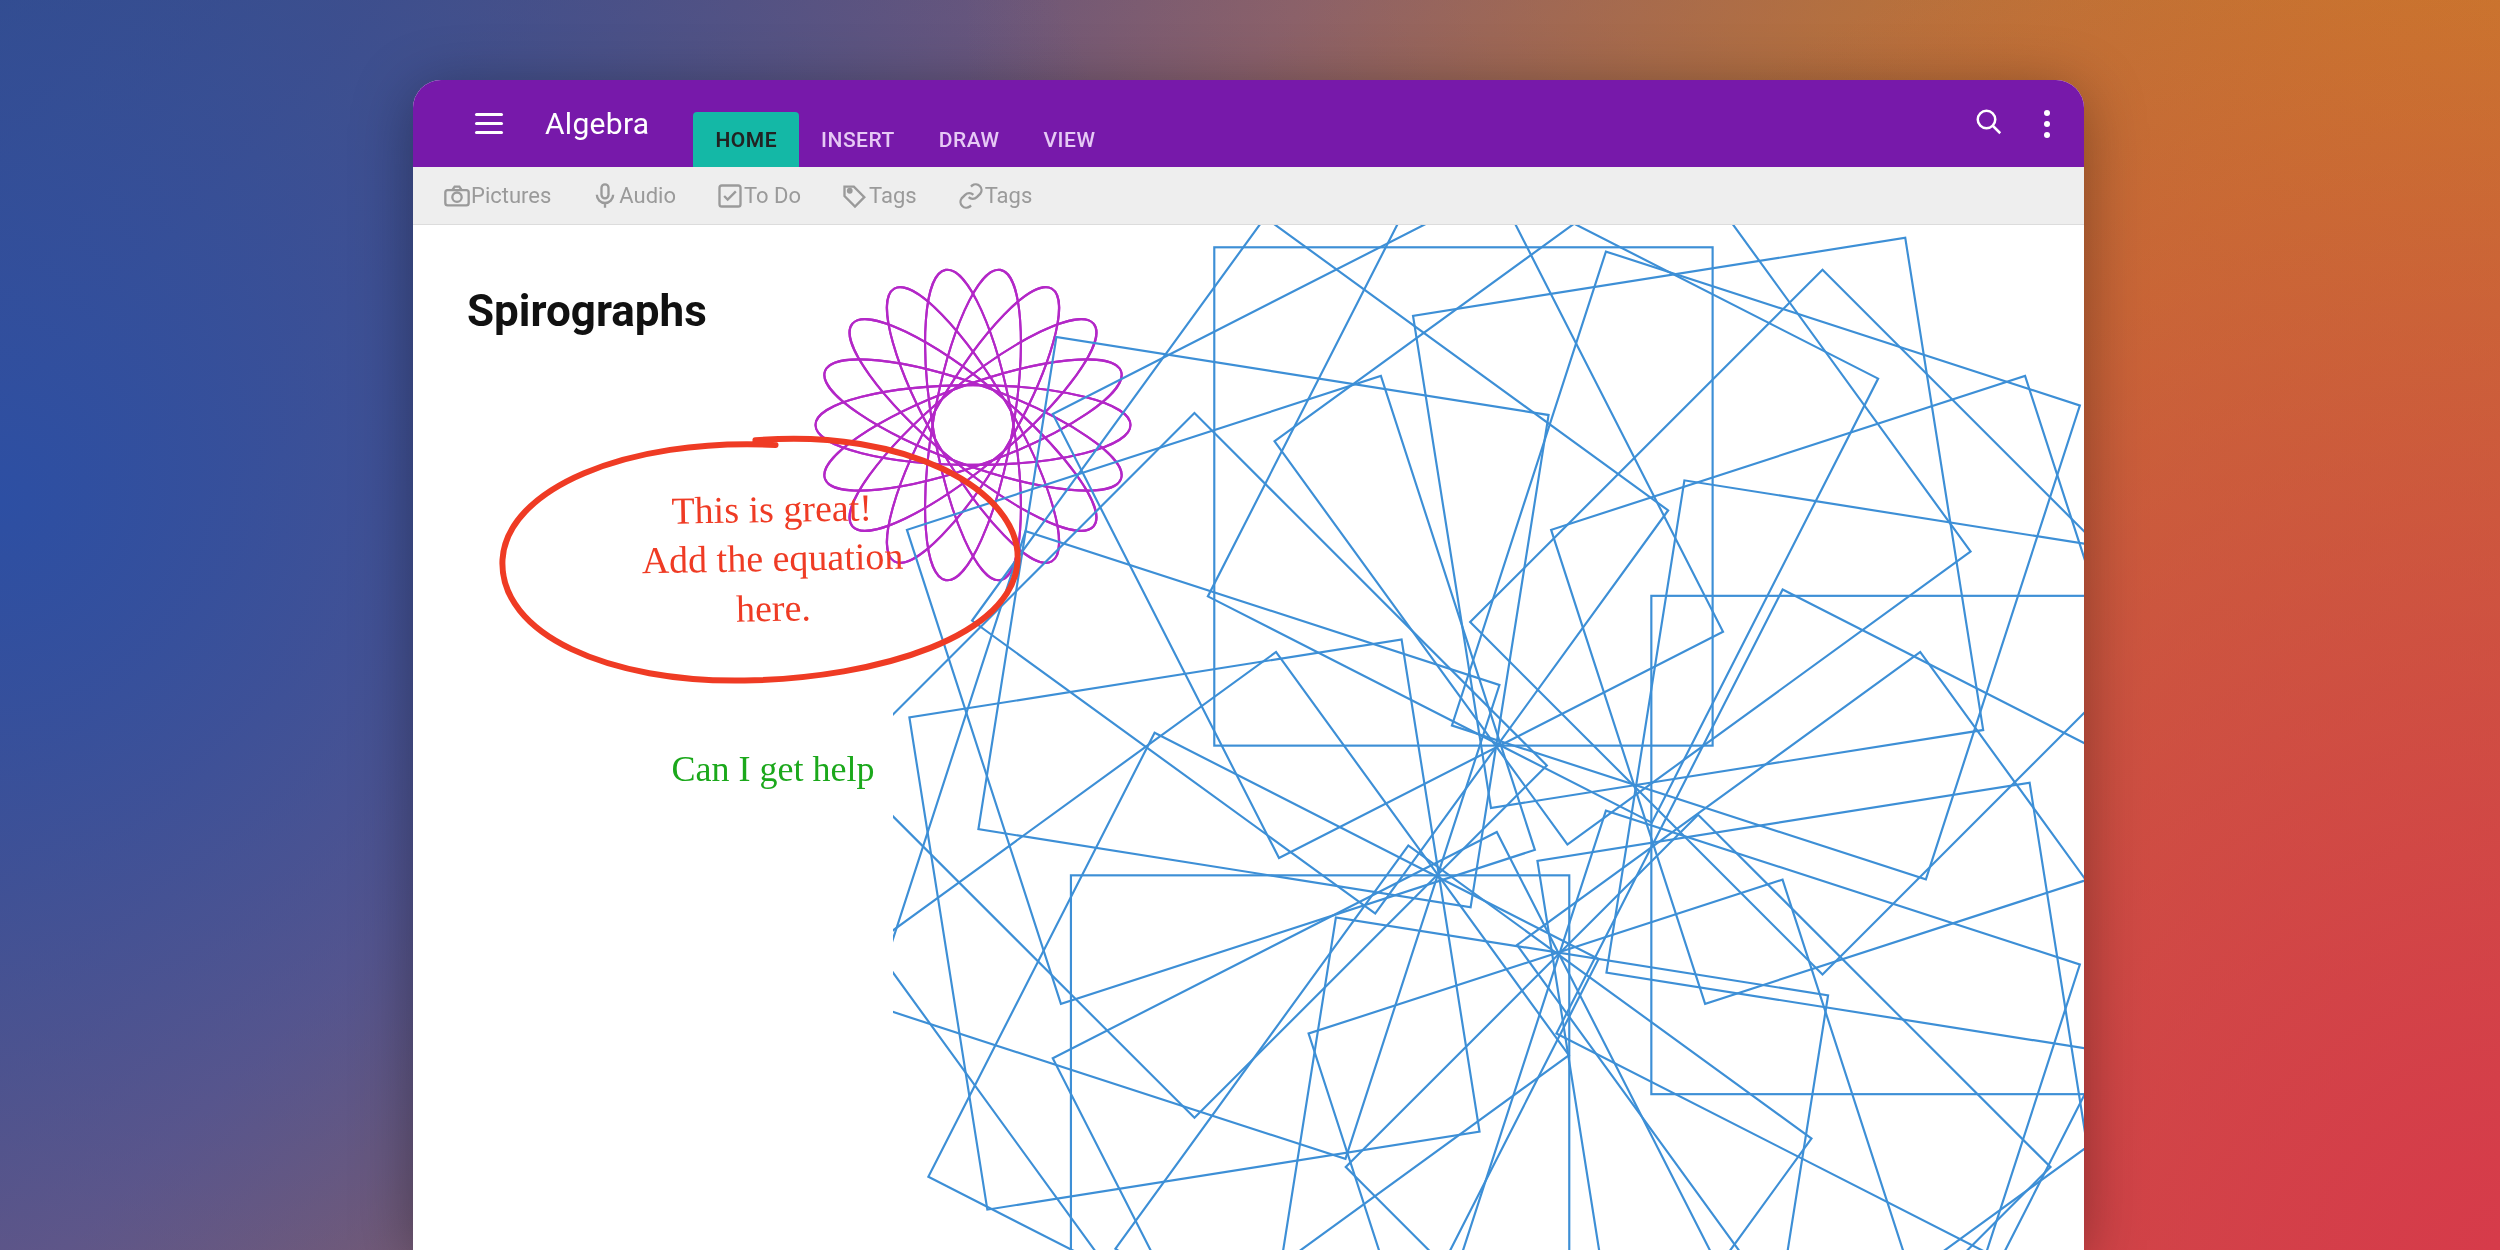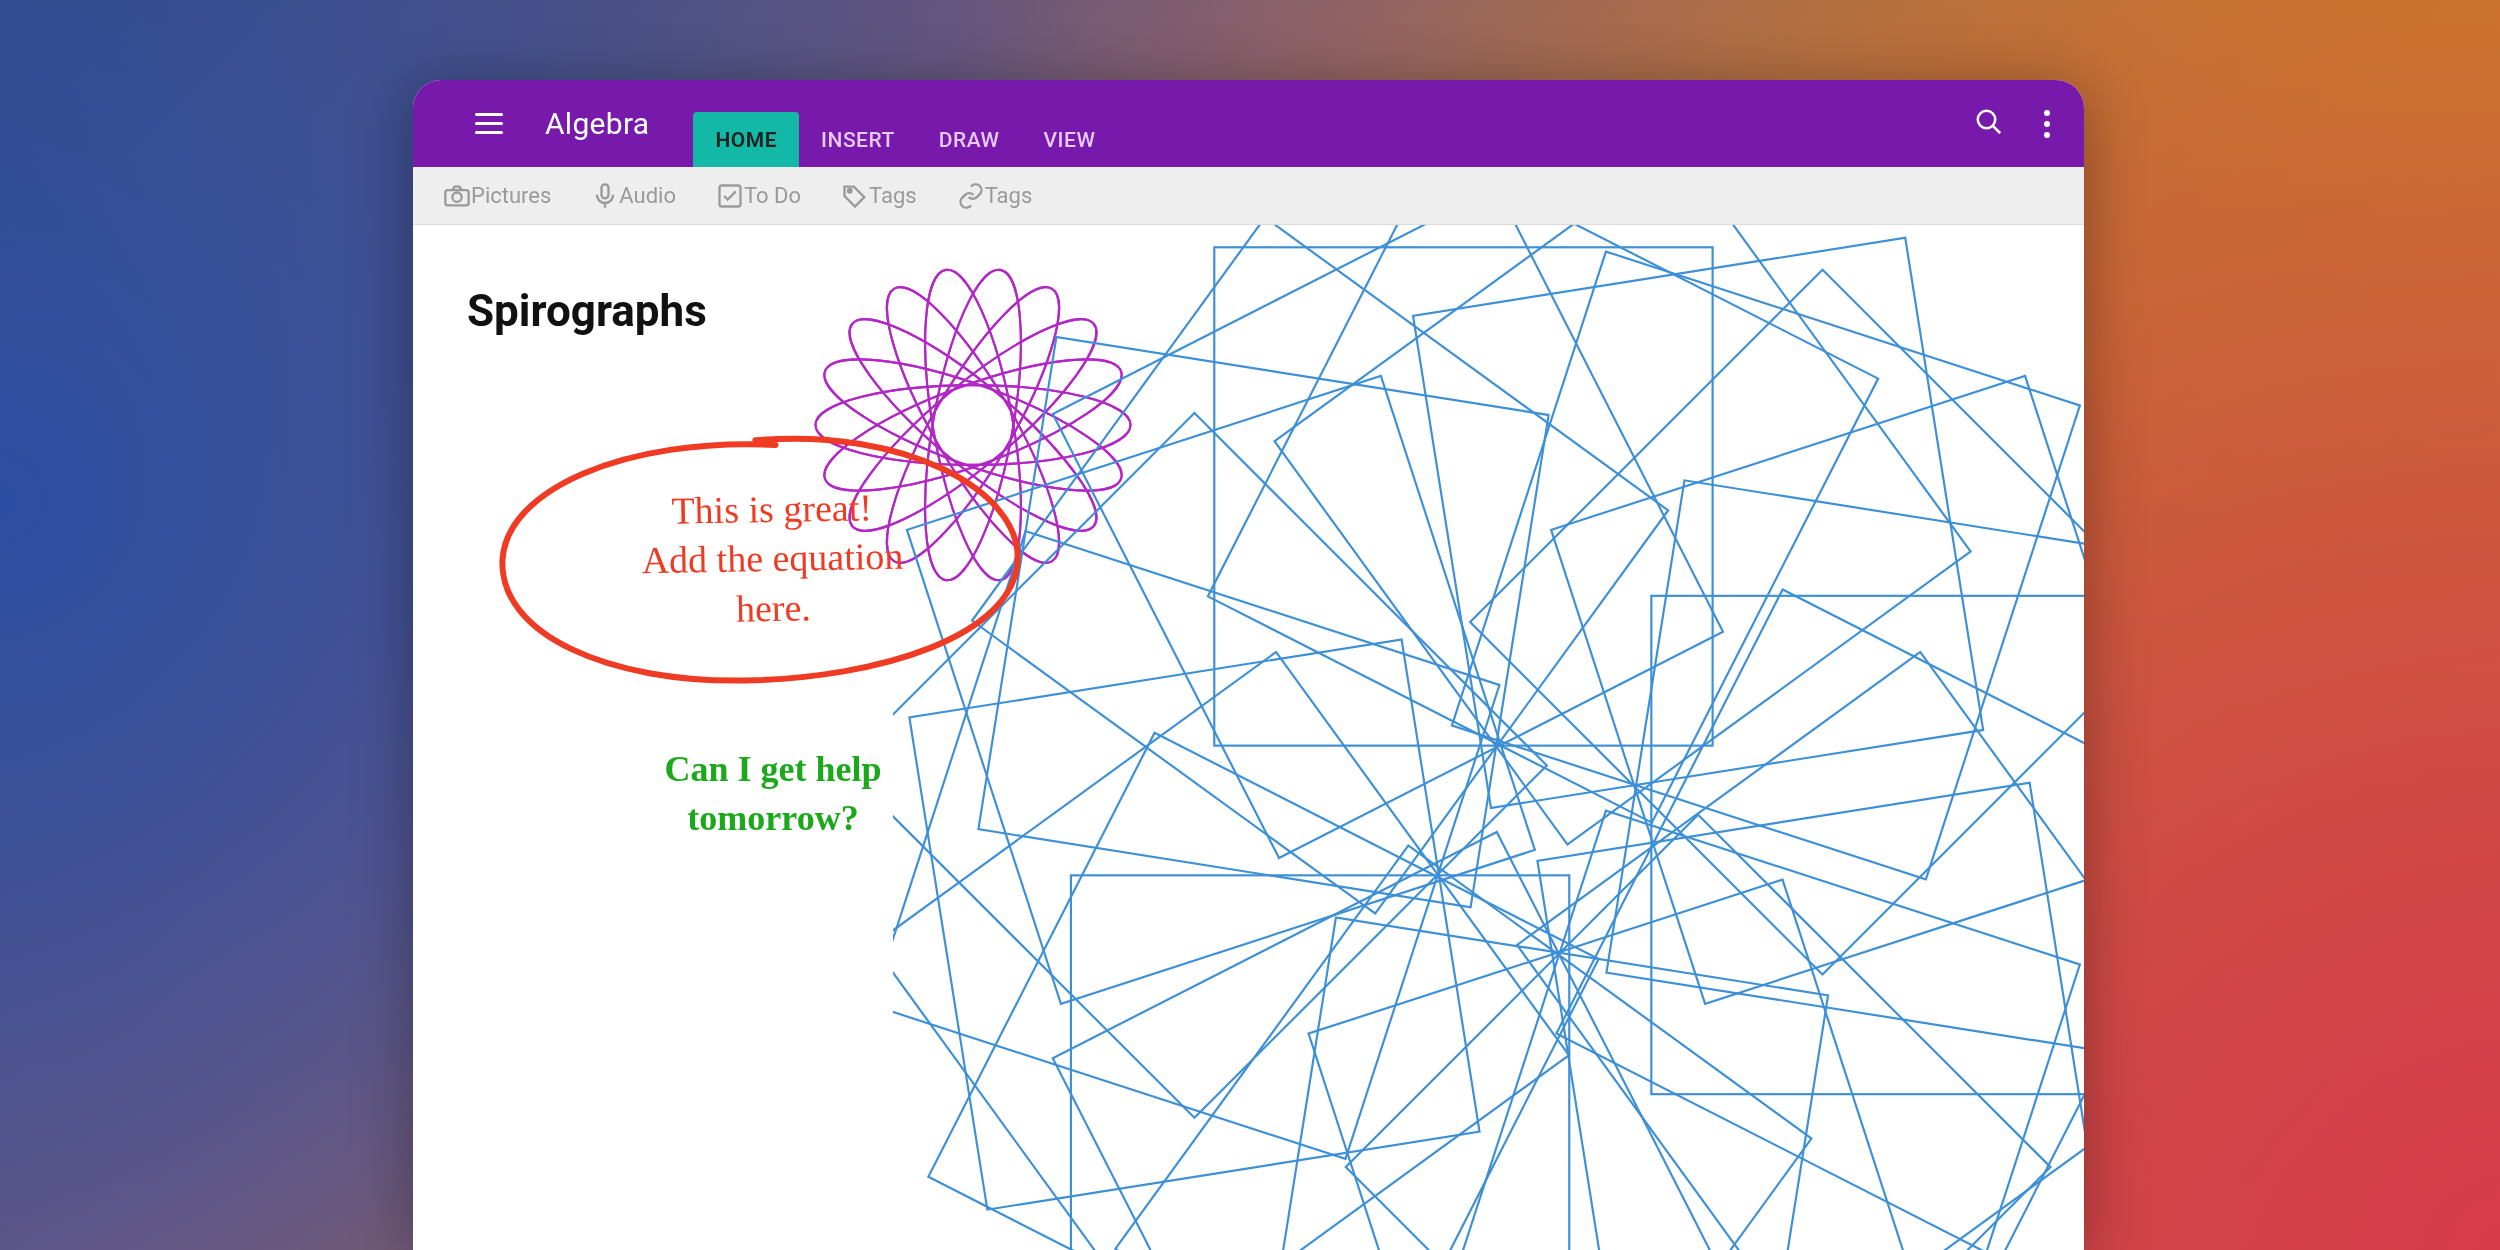--- a/index.html
+++ b/index.html
@@ -46,21 +46,21 @@
     display:flex; align-items:center; gap:40px; padding-left:30px;
     color:#9a9a9a; font-size:22px;
   }
   .rbtn { display:flex; align-items:center; gap:0; cursor:pointer;}
   .rbtn svg { width:28px; height:28px; }
   .canvas { position:relative; width:100%; height:calc(100% - 87px - 58px); background:#fff; overflow:hidden;}
   .note-title { position:absolute; left:54px; top:60px; font-size:44px; font-weight:700; color:#111;}
   .note-body { position:absolute; left:54px; top:100px; width:370px; font-size:22px; line-height:1.35; color:#222;}
   .hand-red { position:absolute; left:94px; top:230px; width:530px; font-family:"Segoe Script","Comic Sans MS",cursive; color:#ef3b24; font-size:38px; line-height:1.3; text-align:center; transform:rotate(-1deg);}
   .hand-red .circ { position:absolute; left:-30px; top:-30px; width:560px; height:270px; }
-  .hand-green { position:absolute; left:130px; top:520px; width:460px; font-family:"Segoe Script","Comic Sans MS",cursive; color:#1ba81b; font-size:36px; line-height:1.35; text-align:center;font-weight:bold;}
+  .hand-green { position:absolute; left:130px; top:520px; width:460px; font-family:"Segoe Script","Comic Sans MS",cursive; color:#1ba81b; font-size:36px; line-height:1.35; text-align:center;}
   .spiro-small { position:absolute; left:350px; top:-10px; }
   .spiro-big { position:absolute; left:480px; top:-30px; }
 </style>
 </head>
 <body>
 
 <div class="bg">
   <div class="app">
 
     <div class="titlebar">
@@ -195,18 +195,17 @@
         </svg>
         <div style="position:relative; top:30px;">
           <div>This is great!</div>
           <div>Add the equation</div>
           <div>here.</div>
         </div>
       </div>
 
       <div class="hand-green">
         <div>Can I get help</div>
-        <div>tomorrow?</div>
       </div>
     </div>
 
   </div>
 </div>
 
 </body></html>

